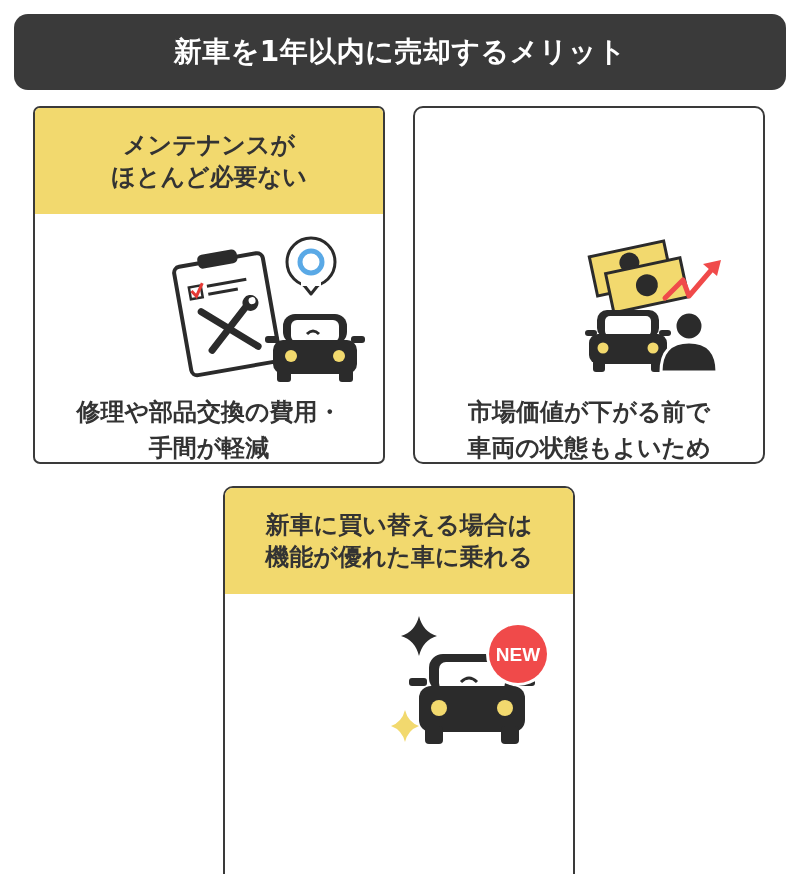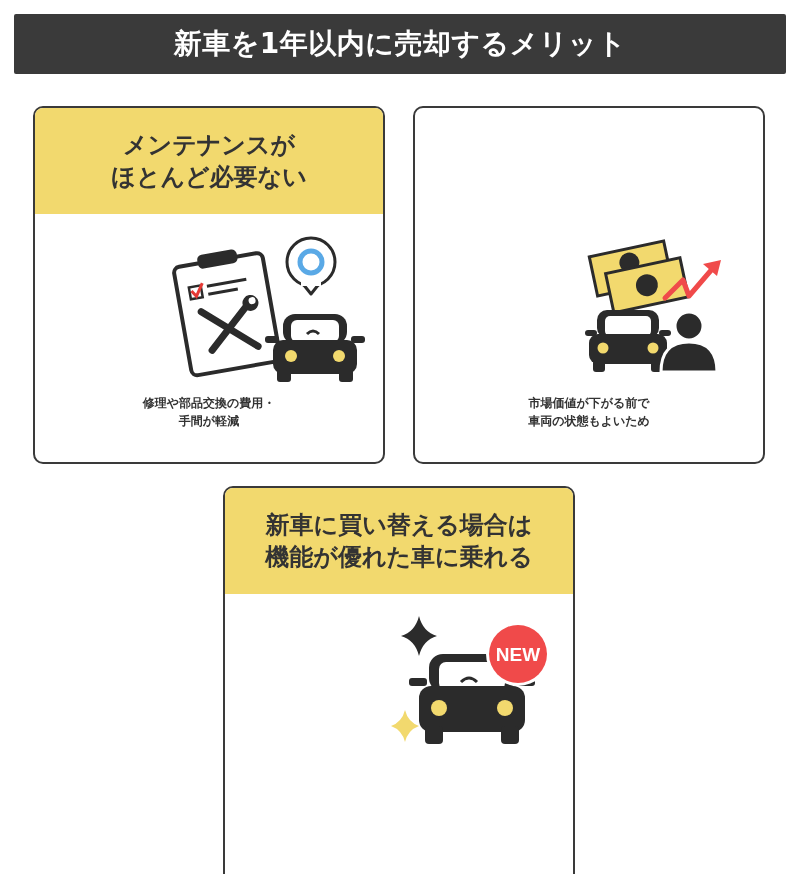--- a/index.html
+++ b/index.html
@@ -1,24 +1,24 @@
 <!DOCTYPE html>
 <html><head>
 <meta charset="utf-8">
 <style>
   html,body{margin:0;padding:0;background:#ffffff;}
   body{width:800px;height:874px;position:relative;overflow:hidden;font-family:"DejaVu Sans","Liberation Sans",sans-serif;color:#333333;}
-  .banner{position:absolute;left:14px;top:14px;width:772px;height:60px;background:#3a3a3a;border-radius:2px;display:flex;align-items:center;justify-content:center;text-align:right;}
+  .banner{position:absolute;left:14px;top:14px;width:772px;height:76px;background:#3a3a3a;border-radius:14px;display:flex;align-items:center;justify-content:center;text-align:right;}
   .banner-text{color:#ffffff;font-size:28px;font-weight:bold;letter-spacing:0.5px;}
   .card{position:absolute;width:352px;height:358px;border:2px solid #3a3a3a;border-radius:10px;overflow:hidden;background:#ffffff;box-sizing:border-box;}
   .card-head{position:absolute;left:0;top:0;right:0;height:106px;background:#f2d96e;display:flex;align-items:center;justify-content:center;text-align:center;}
   .card-title{font-size:24px;font-weight:bold;line-height:1.35;color:#333333;white-space:pre-line;}
   .card-icon{position:absolute;left:0;right:0;top:122px;height:160px;display:flex;justify-content:flex-end;}
-  .card-desc{position:absolute;left:0;right:0;top:286px;text-align:center;font-size:12px;font-weight:bold;line-height:1.5;color:#333333;white-space:pre-line;}
-  #card1{left:33px;top:106px;}
+  .card-desc{position:absolute;left:0;right:0;top:286px;text-align:center;font-size:24px;font-weight:bold;line-height:1.5;color:#333333;white-space:pre-line;}
+  #card1{left:33px;top:106px;border-radius:7px;}
   #card2{left:413px;top:106px;}
   #card3{left:223px;top:486px;height:436px;}
 </style>
 </head>
 <body>
 
 <div class="banner">
   <span class="banner-text">新車を1年以内に売却するメリット</span>
 </div>
 

